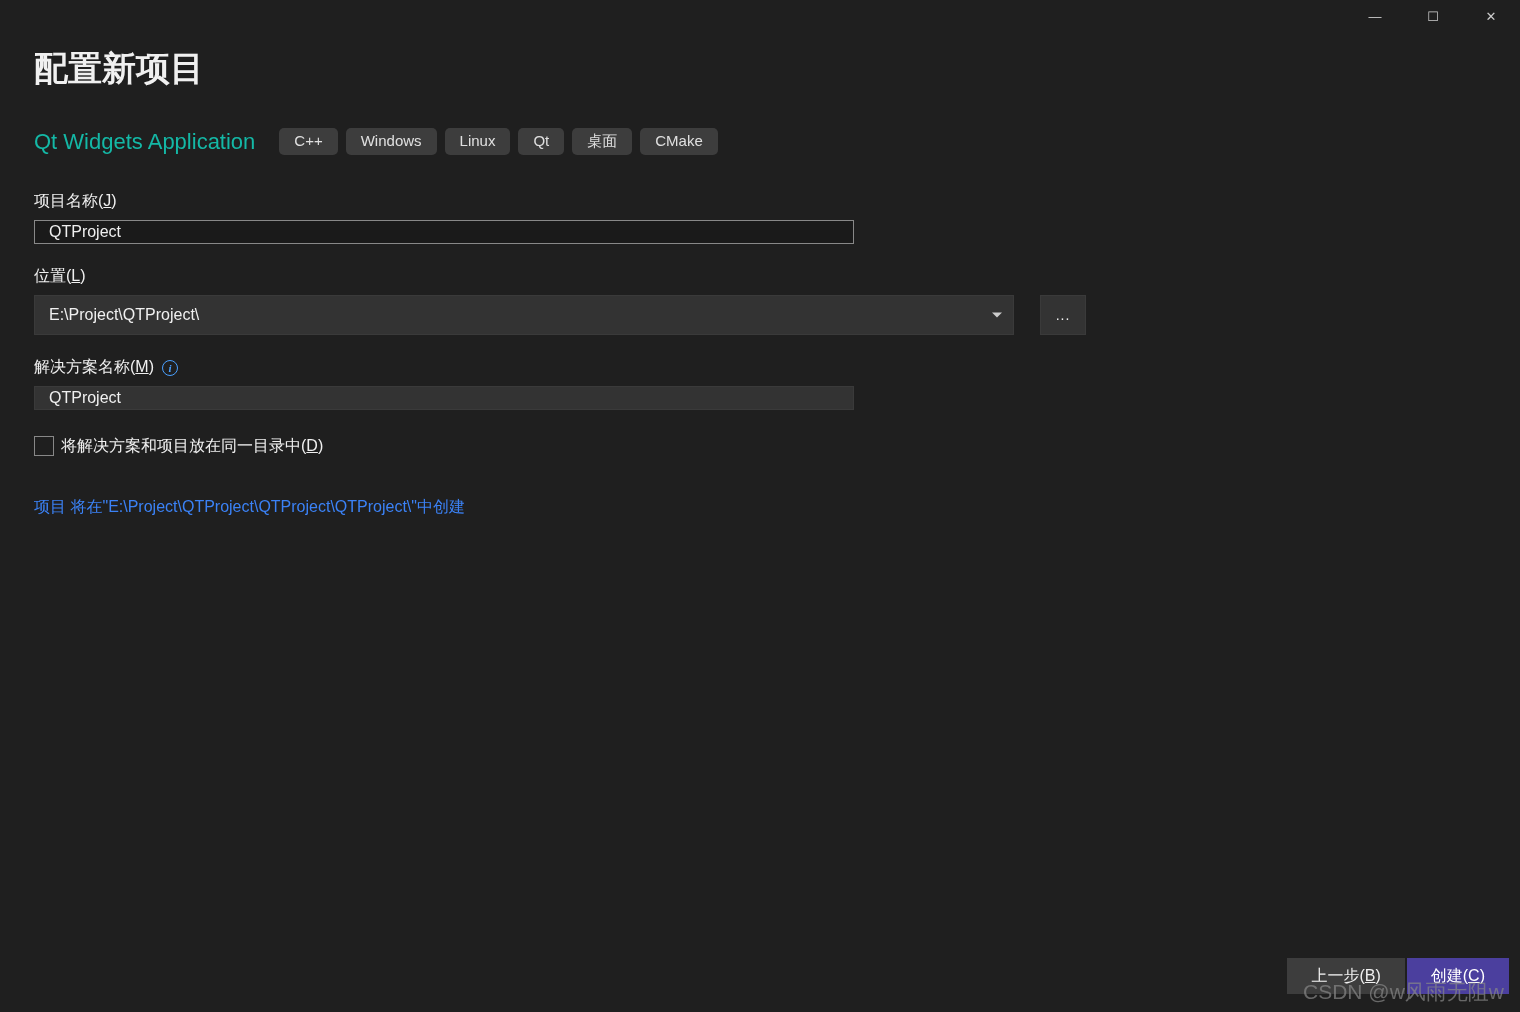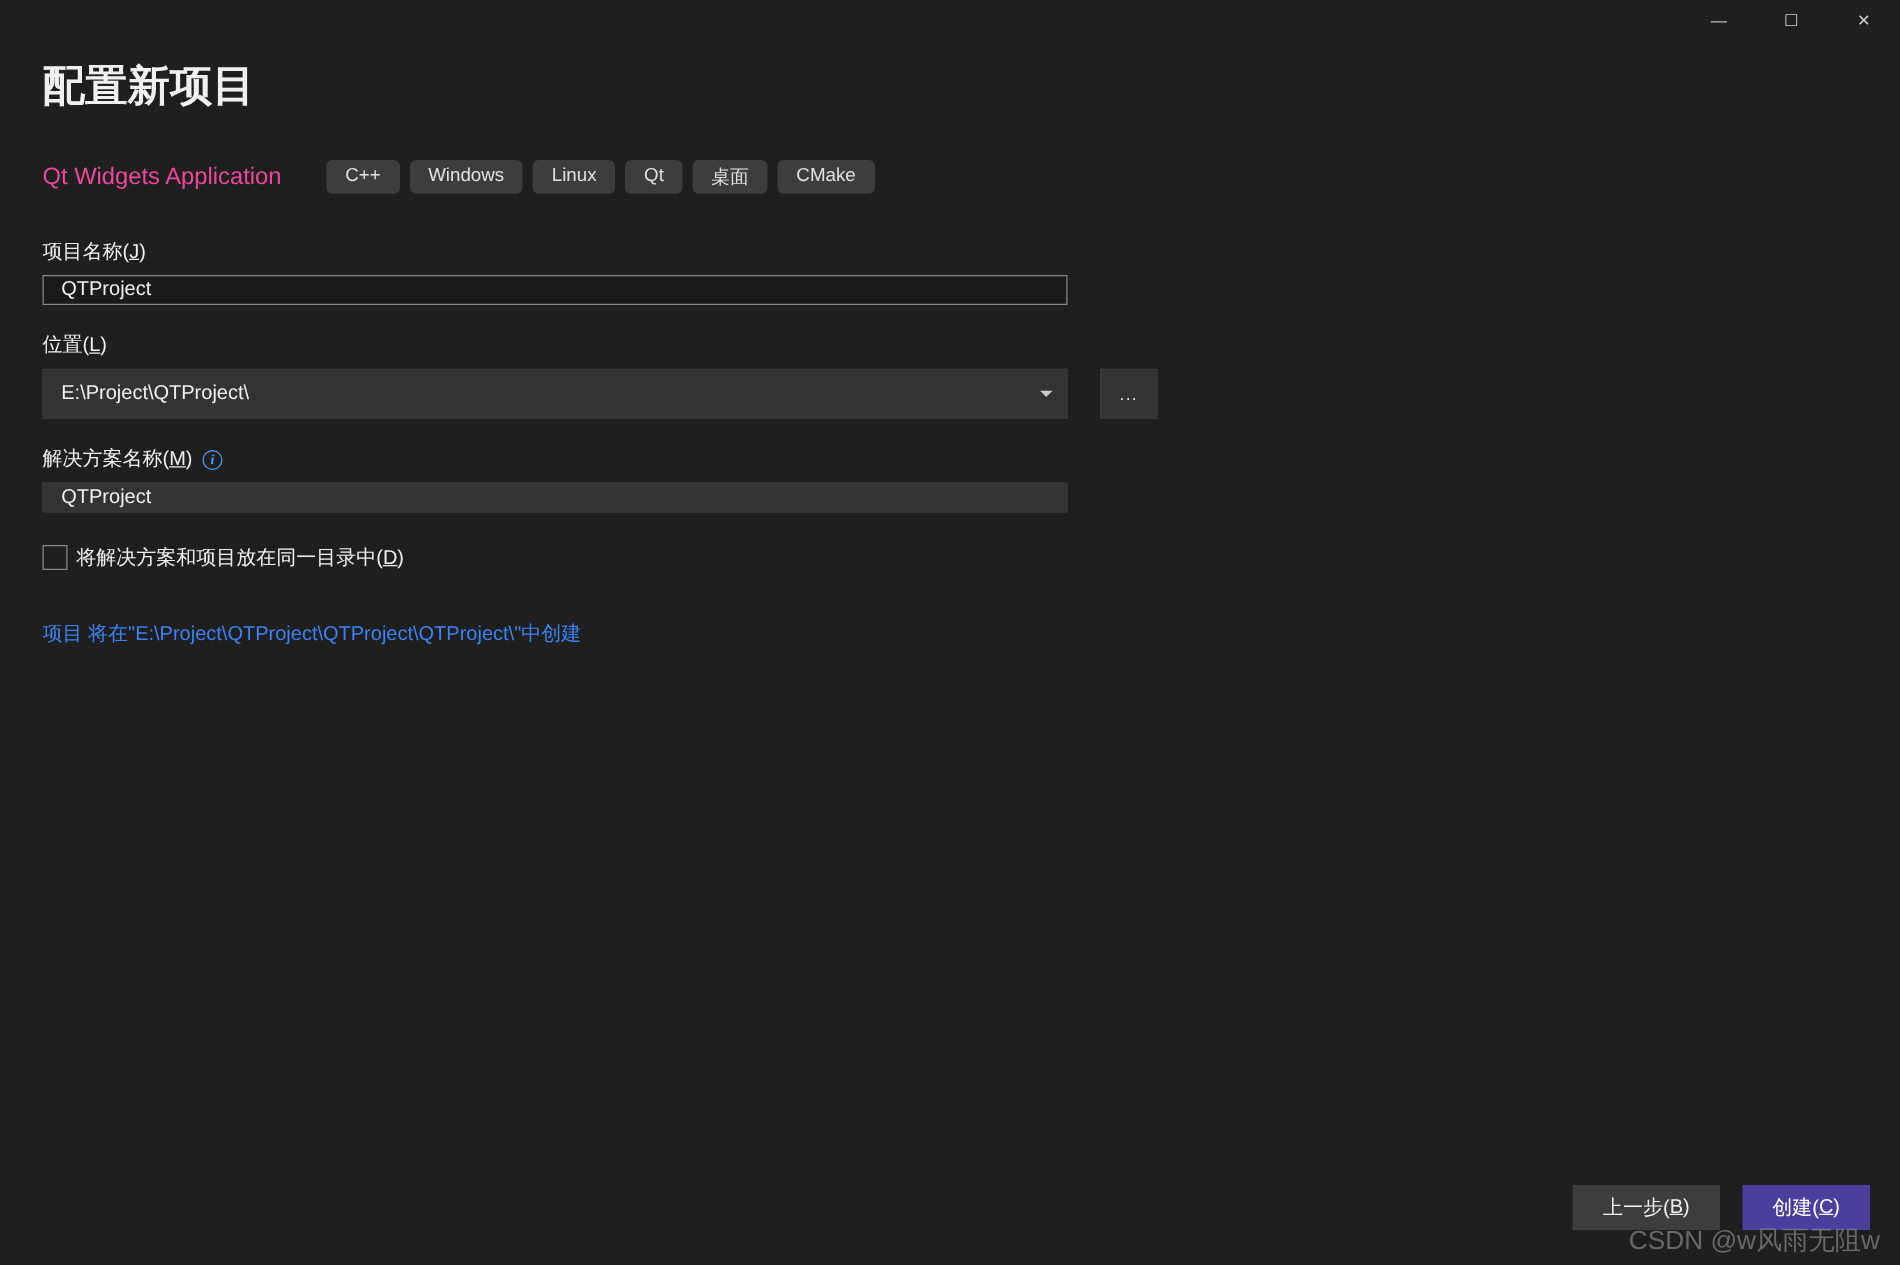--- a/index.html
+++ b/index.html
@@ -41,24 +41,24 @@
       color: #f0f0f0;
       margin-bottom: 36px;
     }
     .header-row {
       display: flex;
       align-items: center;
       gap: 18px;
       margin-bottom: 36px;
     }
     .template-name {
-      font-size: 19px;
+      font-size: 22px;
       font-weight: 400;
-      color: #ec4899;
-      margin-right: 18px;
+      color: #14b8a6;
+      margin-right: 6px;
     }
     .tags {
       display: flex;
       gap: 8px;
     }
     .tag {
       background: #3d3d3d;
       color: #e0e0e0;
       padding: 4px 15px;
       border-radius: 5px;
@@ -107,21 +107,21 @@
       background: #333333;
       border: 1px solid #3a3a3a;
     }
     .location-row {
       display: flex;
       align-items: center;
       gap: 26px;
     }
     .select-wrap {
       position: relative;
-      width: 820px;
+      width: 980px;
     }
     .select-display {
       width: 100%;
       height: 40px;
       background: #333333;
       border: 1px solid #3a3a3a;
       color: #f0f0f0;
       font-size: 16px;
       padding: 0 36px 0 14px;
       display: flex;
@@ -175,23 +175,23 @@
       margin-top: 16px;
     }
     .footer {
       position: absolute;
       bottom: 0;
       right: 0;
       left: 0;
       height: 64px;
       display: flex;
       justify-content: flex-end;
-      align-items: flex-start;
-      gap: 18px;
-      padding: 0 24px 18px 0;
+      align-items: flex-end;
+      gap: 2px;
+      padding: 0 11px 18px 0;
     }
     .footer-btn {
       height: 36px;
       padding: 0 24px;
       font-size: 16px;
       border: none;
       cursor: pointer;
       display: flex;
       align-items: center;
       justify-content: center;

